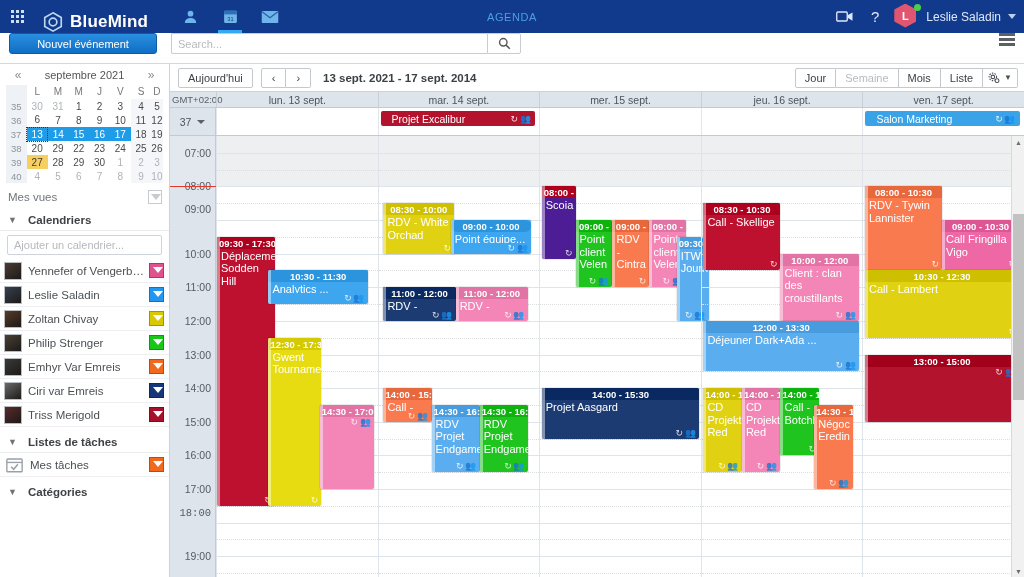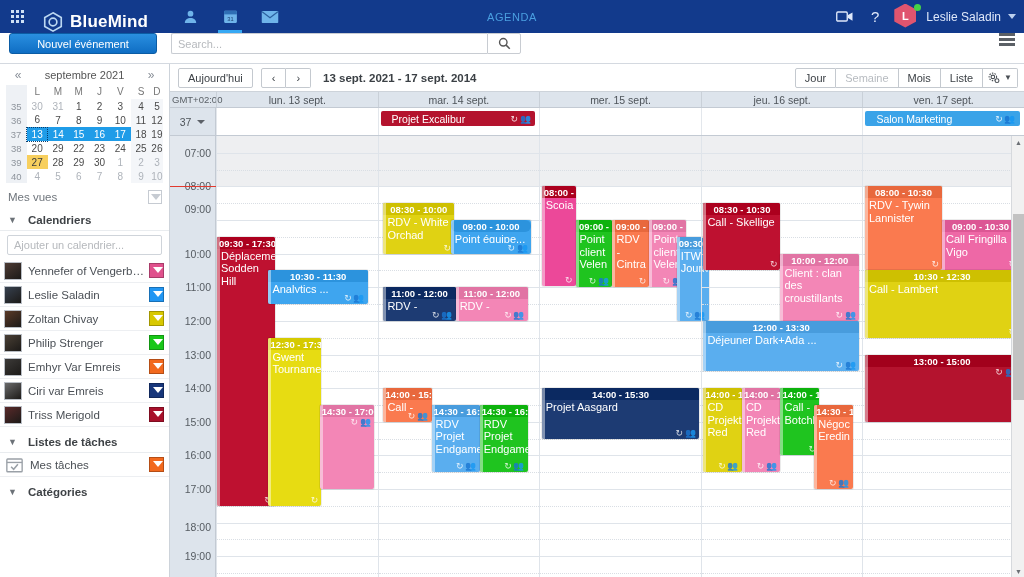--- a/index.html
+++ b/index.html
@@ -467,21 +467,21 @@
             <div class="hr" style="top: 50.4231px;">08:00</div>
             <div class="hr" style="top: 73px;">09:00</div>
             <div class="hr" style="top: 117.654px;">10:00</div>
             <div class="hr" style="top: 151.269px;">11:00</div>
             <div class="hr" style="top: 184.885px;">12:00</div>
             <div class="hr" style="top: 218.5px;">13:00</div>
             <div class="hr" style="top: 252.115px;">14:00</div>
             <div class="hr" style="top: 285.731px;">15:00</div>
             <div class="hr" style="top: 319.346px;">16:00</div>
             <div class="hr" style="top: 352.962px;">17:00</div>
-            <div class="hr" style="top: 391px;">18:00</div>
+            <div class="hr" style="top: 377px; font-family: Liberation Mono, monospace;">18:00</div>
             <div class="hr" style="top: 420.192px;">19:00</div>
           </div>
         <div class="cols" id="cols">
             <div class="col">
               <div class="offhours" style="top: 0px; height: 50.4231px;"></div>
               <div class="hourline" style="top: 16.8077px;"></div>
               <div class="halfline" style="top: 33.6154px;"></div>
               <div class="hourline" style="top: 50.4231px;"></div>
               <div class="halfline" style="top: 67.2308px;"></div>
               <div class="hourline" style="top: 84.0385px;"></div>
@@ -652,21 +652,21 @@
               <div class="hourline" style="top: 285.731px;"></div>
               <div class="halfline" style="top: 302.538px;"></div>
               <div class="hourline" style="top: 319.346px;"></div>
               <div class="halfline" style="top: 336.154px;"></div>
               <div class="hourline" style="top: 352.962px;"></div>
               <div class="halfline" style="top: 369.769px;"></div>
               <div class="hourline" style="top: 386.577px;"></div>
               <div class="halfline" style="top: 403.385px;"></div>
               <div class="hourline" style="top: 420.192px;"></div>
               <div class="halfline" style="top: 437px;"></div>
-              <div class="ev" style="top: 50.4231px; height: 100px; left: 1%; width: 21%; background: #ec4899;">
+              <div class="ev" style="top: 50.4231px; height: 73px; left: 1%; width: 21%; background: #4c1d95;">
                 <div class="ev-bar"></div>
                 <div class="ev-time" style="background: rgb(172, 0, 30);">08:00 - </div>
                 <div class="ev-title">Scoia</div>
                 <div class="ev-foot">
                   <span style="font-size:9px;line-height:9px">↻</span>
                 </div>
               </div>
               <div class="ev" style="top: 84.0385px; height: 67.2308px; left: 22%; width: 23%; background: rgb(31, 196, 31);">
                 <div class="ev-bar"></div>
                 <div class="ev-time" style="background: rgb(13, 178, 13);">09:00 - </div>

